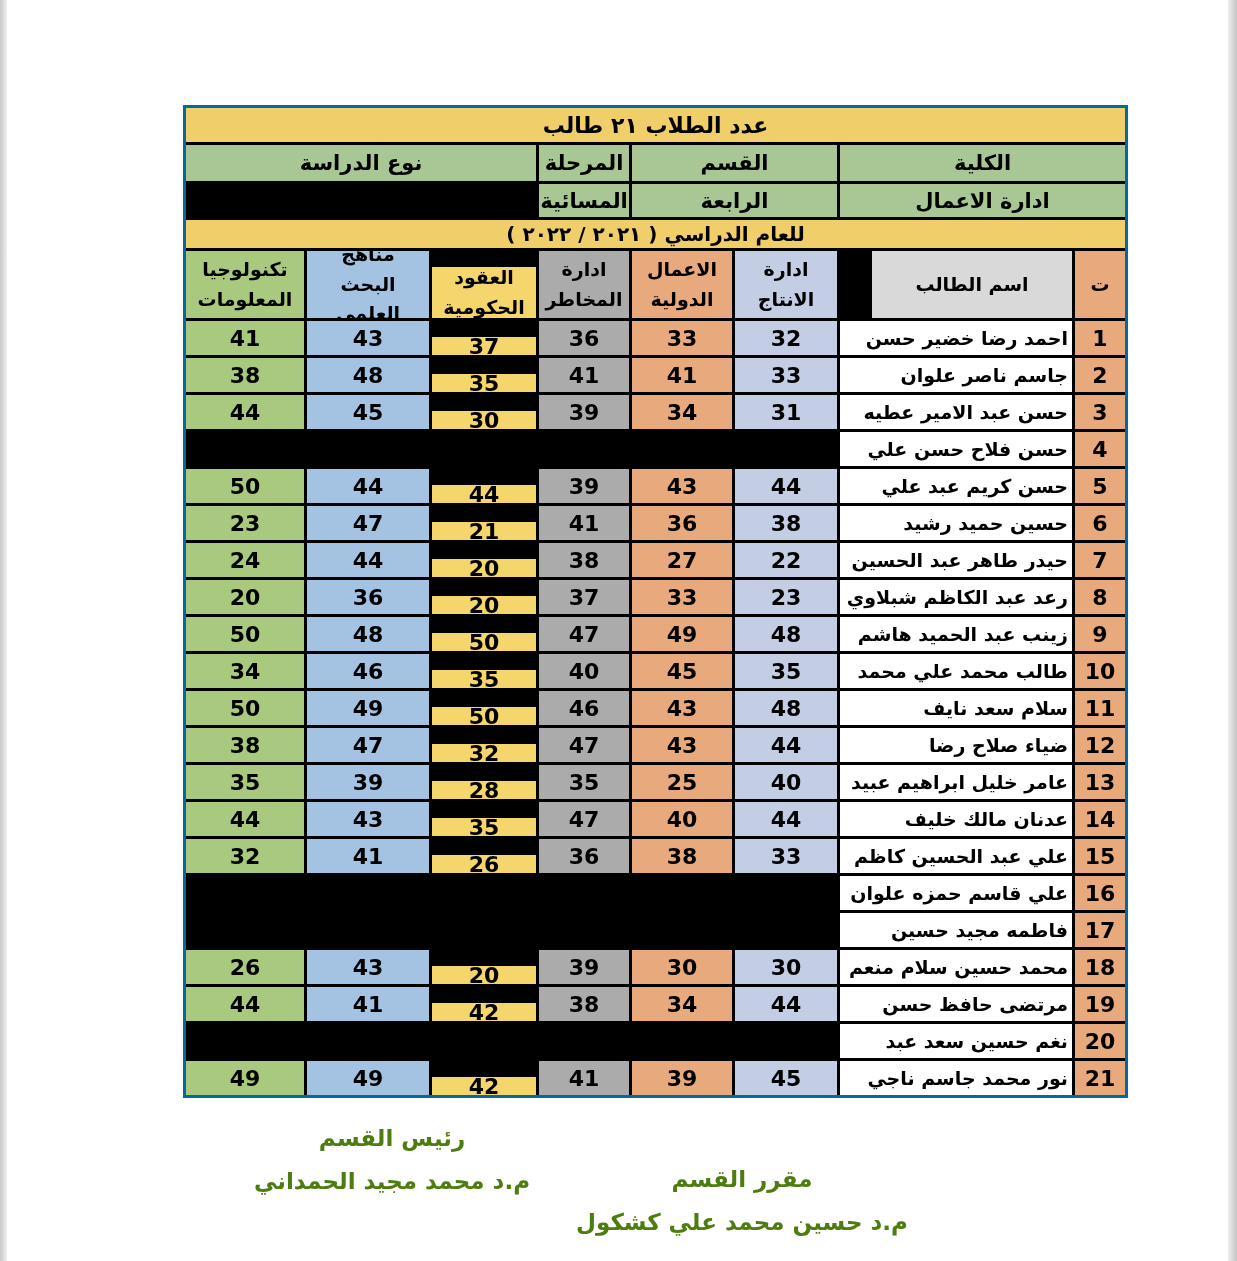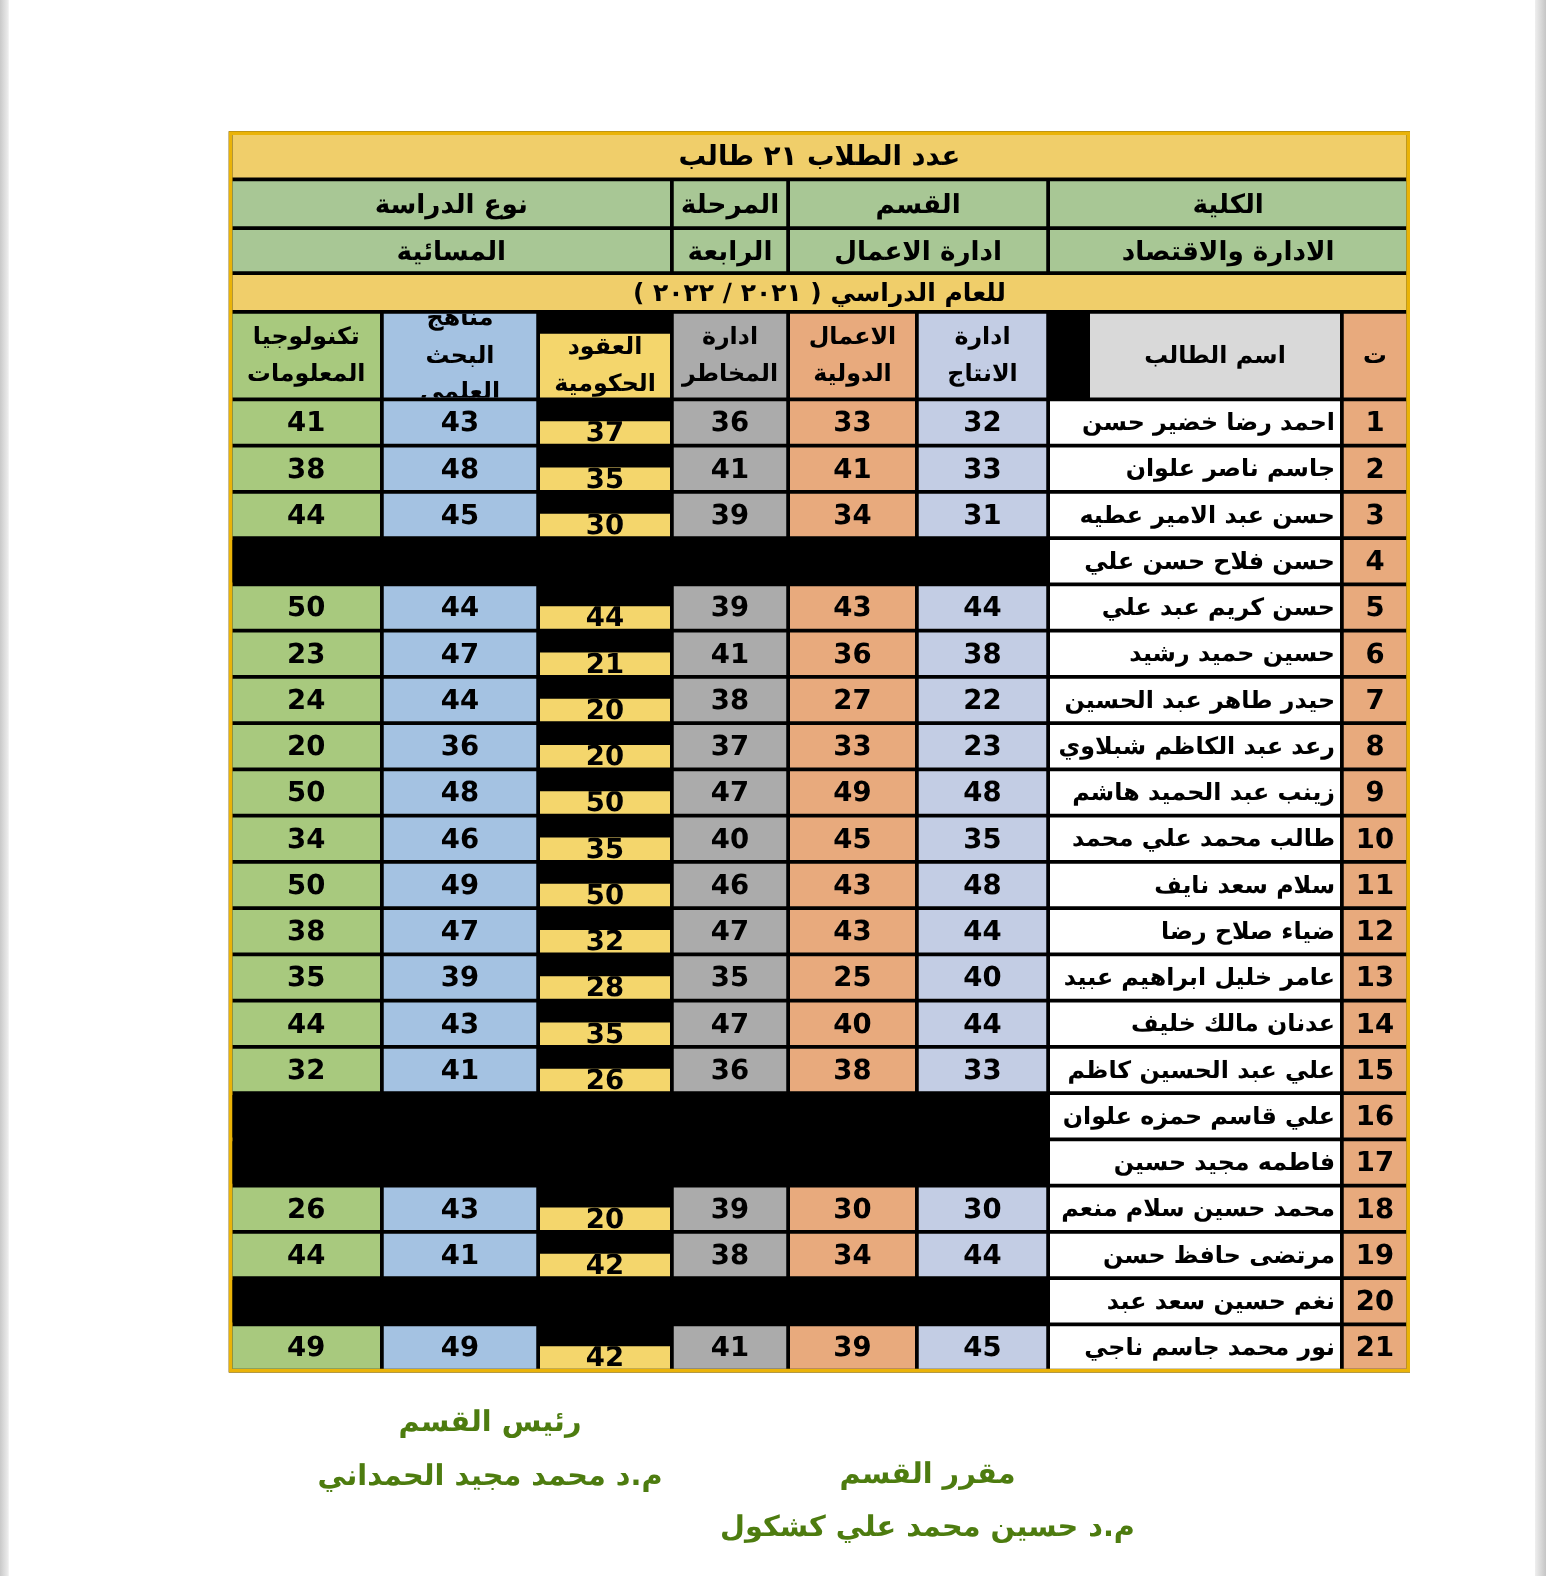--- a/index.html
+++ b/index.html
@@ -10,21 +10,21 @@
     font-family:"DejaVu Sans", sans-serif;
     overflow:hidden;
   }
   
   .edge-band { position:absolute; top:0; bottom:0; background:linear-gradient(to right,#c9c9c9,#efefef); }
   .edge-left  { left:0; width:7px; }
   .edge-right { right:0; width:9px; background:linear-gradient(to left,#c4c4c4,#efefef); }
 
   .doc-table {
     position:absolute; left:183px; top:105px; width:945px;
-    background:#000; border:3px solid #eab308;
+    background:#000; border:3px solid #0369a1;
     display:flex; flex-direction:column; gap:3px;
     direction:rtl;
   }
   .cell {
     display:flex; align-items:center; justify-content:center;
     font-weight:bold; color:#000; overflow:hidden;
   }
   .band-row { height:34px; font-size:22px; }
   .grid4 {
     display:grid; grid-template-columns:285px 205px 90px 1fr; gap:3px; direction:rtl;
@@ -80,21 +80,20 @@
   <div class="cell band-row bg-yellowband">عدد الطلاب ٢١ طالب</div>
 
   <div class="grid4 h36">
     <div class="cell bg-greenband">الكلية</div>
     <div class="cell bg-greenband">القسم</div>
     <div class="cell bg-greenband">المرحلة</div>
     <div class="cell bg-greenband">نوع الدراسة</div>
   </div>
 
   <div class="grid4 h33">
-    <div class="cell bg-greenband">الادارة والاقتصاد</div>
     <div class="cell bg-greenband">ادارة الاعمال</div>
     <div class="cell bg-greenband">الرابعة</div>
     <div class="cell bg-greenband">المسائية</div>
   </div>
 
   <div class="cell year-row bg-yellowband">للعام الدراسي ( ٢٠٢١ / ٢٠٢٢ )</div>
 
   <div class="grid8 chead-row">
     <div class="cell bg-salmon">ت</div>
     <div class="cell bg-namehead">اسم الطالب</div>

